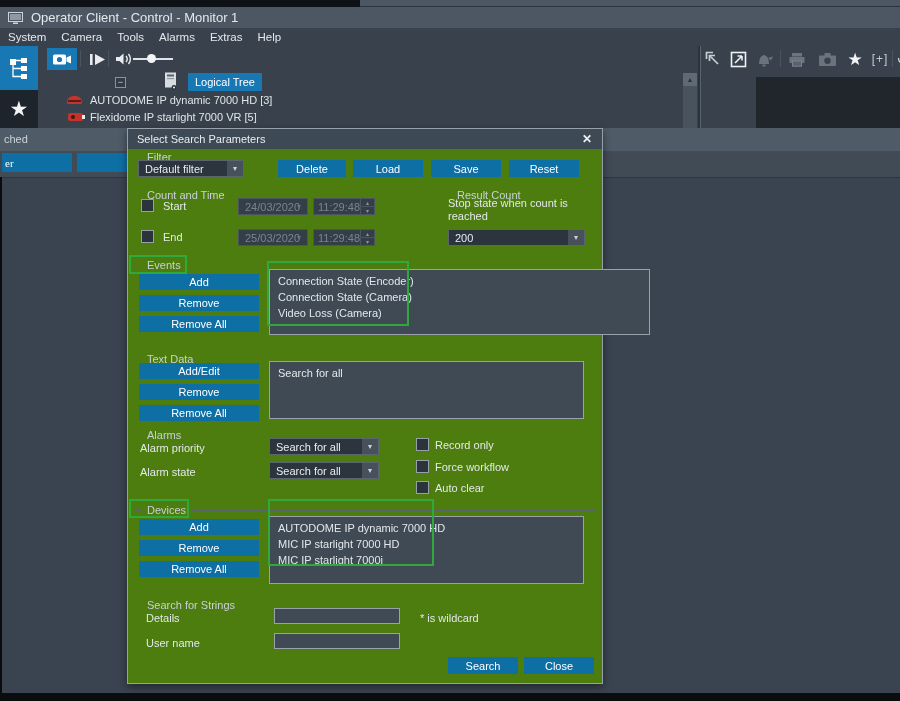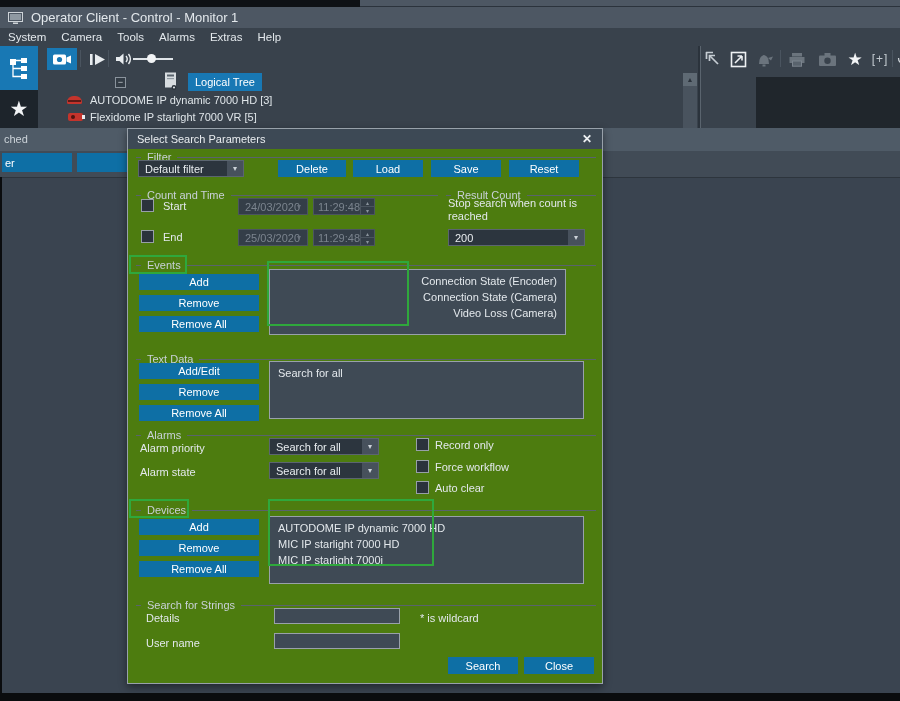--- a/index.html
+++ b/index.html
@@ -37,21 +37,21 @@
   .boxcam-icon:before { content:""; position:absolute; left:3px; top:2px; width:4px; height:4px; background:#501410; border-radius:50%; }
   .scrollbar { left:683px; top:73px; width:14px; height:55px; background:#49535e; }
   .scroll-up { width:14px; height:13px; background:#5f6a74; color:#2b333c; font-size:7px; display:flex; align-items:center; justify-content:center; }
   .vdivider { left:698px; top:46px; width:3px; height:82px; background:#2b333c; border-right:1px solid #5a646e; }
   .videoarea { left:756px; top:77px; width:144px; height:51px; background:#20262c; }
 
   
   .band-head { left:0; top:128px; width:900px; height:23px; background:#4f5b67; color:#cdd4da; font-size:11px; }
   .band-sub { left:0; top:151px; width:900px; height:26px; background:#414b56; }
   .band-body { left:0; top:177px; width:900px; height:516px; background:#3a4450; border-top:1px solid #2d353d; }
-  .bluebtn-bg { position:absolute; background:#0e6fa5; height:19px; color:#fff; font-size:11px; display:flex; align-items:center; overflow:hidden; }
+  .bluebtn-bg { position:absolute; background:#0e6fa5; height:19px; color:#fff; font-size:11px; display:flex; align-items:center; overflow:hidden;font-family:Liberation Serif, serif; }
   .bottomstrip { left:0; top:693px; width:900px; height:8px; background:#0a0c0e; }
   .leftedge { left:0; top:177px; width:2px; height:516px; background:#0a0c0e; }
 
   
   .dialog { left:127px; top:128px; width:476px; height:556px; background:#4d7c0f; border:1px solid #98a1aa; box-shadow:0 3px 8px rgba(0,0,0,.45); }
   .dlg-header { position:absolute; left:0; top:0; right:0; height:20px; background:#3d4955; display:flex; align-items:center; color:#e9edf0; font-size:11px; padding-left:9px; }
   .dlg-close { position:absolute; right:7px; top:2px; width:16px; height:16px; color:#eef1f3; font-size:12px; font-weight:bold; display:flex; align-items:center; justify-content:center; cursor:pointer; }
   .ghead { position:absolute; display:flex; align-items:center; height:12px; }
   .ghead .gl { height:1px; background:#59636d; }
   .ghead .gt { color:#c9d1d8; font-size:11px; margin:0 6px; white-space:nowrap; }
@@ -267,35 +267,35 @@
           <span>▴</span>
           <span>▾</span>
         </span>
     </div>
 
     <div class="ghead" style="left:318px; top:60px; width:150px;">
       <span class="gl" style="width:5px;"></span>
         <span class="gt">Result Count</span>
         <span class="gl" style="flex:1;"></span>
     </div>
-    <div class="lbl" style="left:320px; top:68px; width:146px; white-space:normal; line-height:13px;">Stop search when count is reached</div>
+    <div class="lbl" style="left:320px; top:68px; width:146px; white-space:normal; line-height:13px;">Stop state when count is reached</div>
     <div class="dd" style="left:320px; top:100px; width:137px;">
       <span>200</span>
       <span class="dd-arrow">▾</span>
     </div>
 
     <div class="ghead" style="left:8px; top:130px; width:460px;">
       <span class="gl" style="width:5px;"></span>
         <span class="gt">Events</span>
         <span class="gl" style="flex:1;"></span>
     </div>
     <div class="btn" style="left:11px; top:145px; width:120px; height:16px;">Add</div>
     <div class="btn" style="left:11px; top:166px; width:120px; height:16px;">Remove</div>
     <div class="btn" style="left:11px; top:187px; width:120px; height:16px;">Remove All</div>
-    <div class="listbox" style="left:141px; top:140px; width:297px; height:66px;text-align:right;">
+    <div class="listbox" style="left:141px; top:140px; width:381px; height:66px;">
       <div>Connection State (Encoder)</div>
       <div>Connection State (Camera)</div>
       <div>Video Loss (Camera)</div>
     </div>
     <div class="greenbox" style="left:1px; top:126px; width:58px; height:19px;"></div>
     <div class="greenbox" style="left:139px; top:132px; width:142px; height:65px;"></div>
 
     <div class="ghead" style="left:8px; top:224px; width:460px;">
       <span class="gl" style="width:5px;"></span>
         <span class="gt">Text Data</span>

